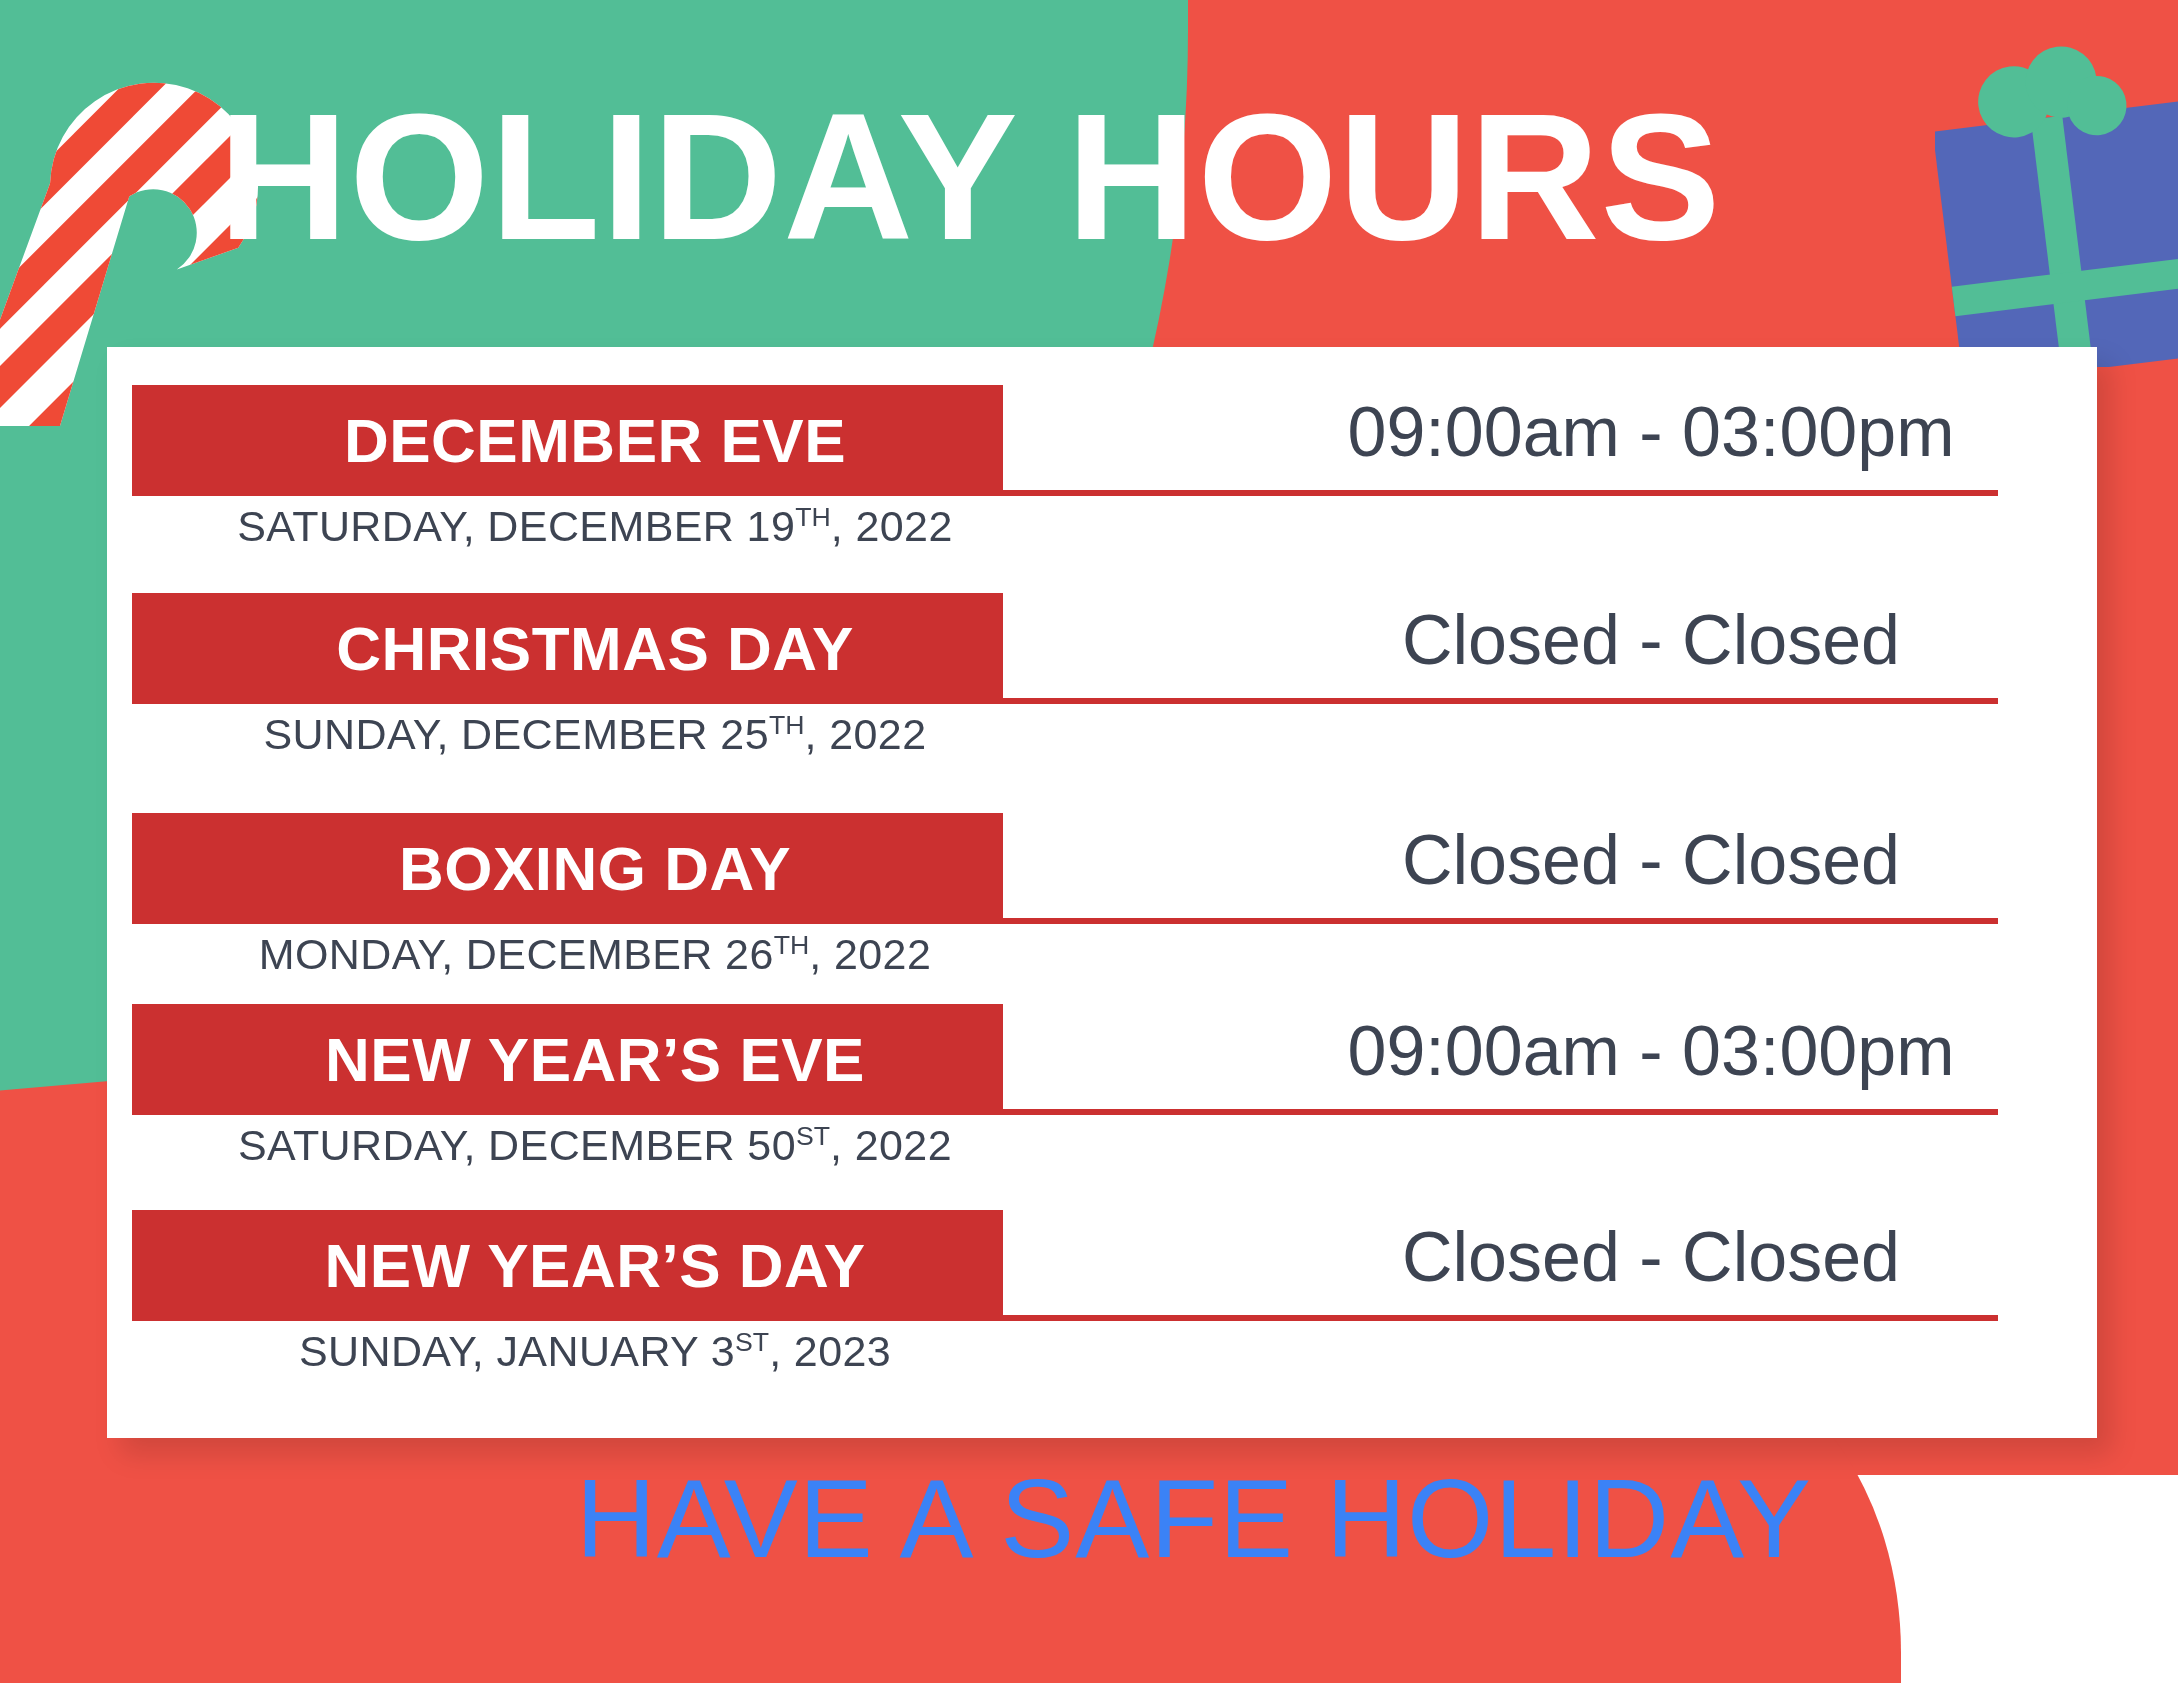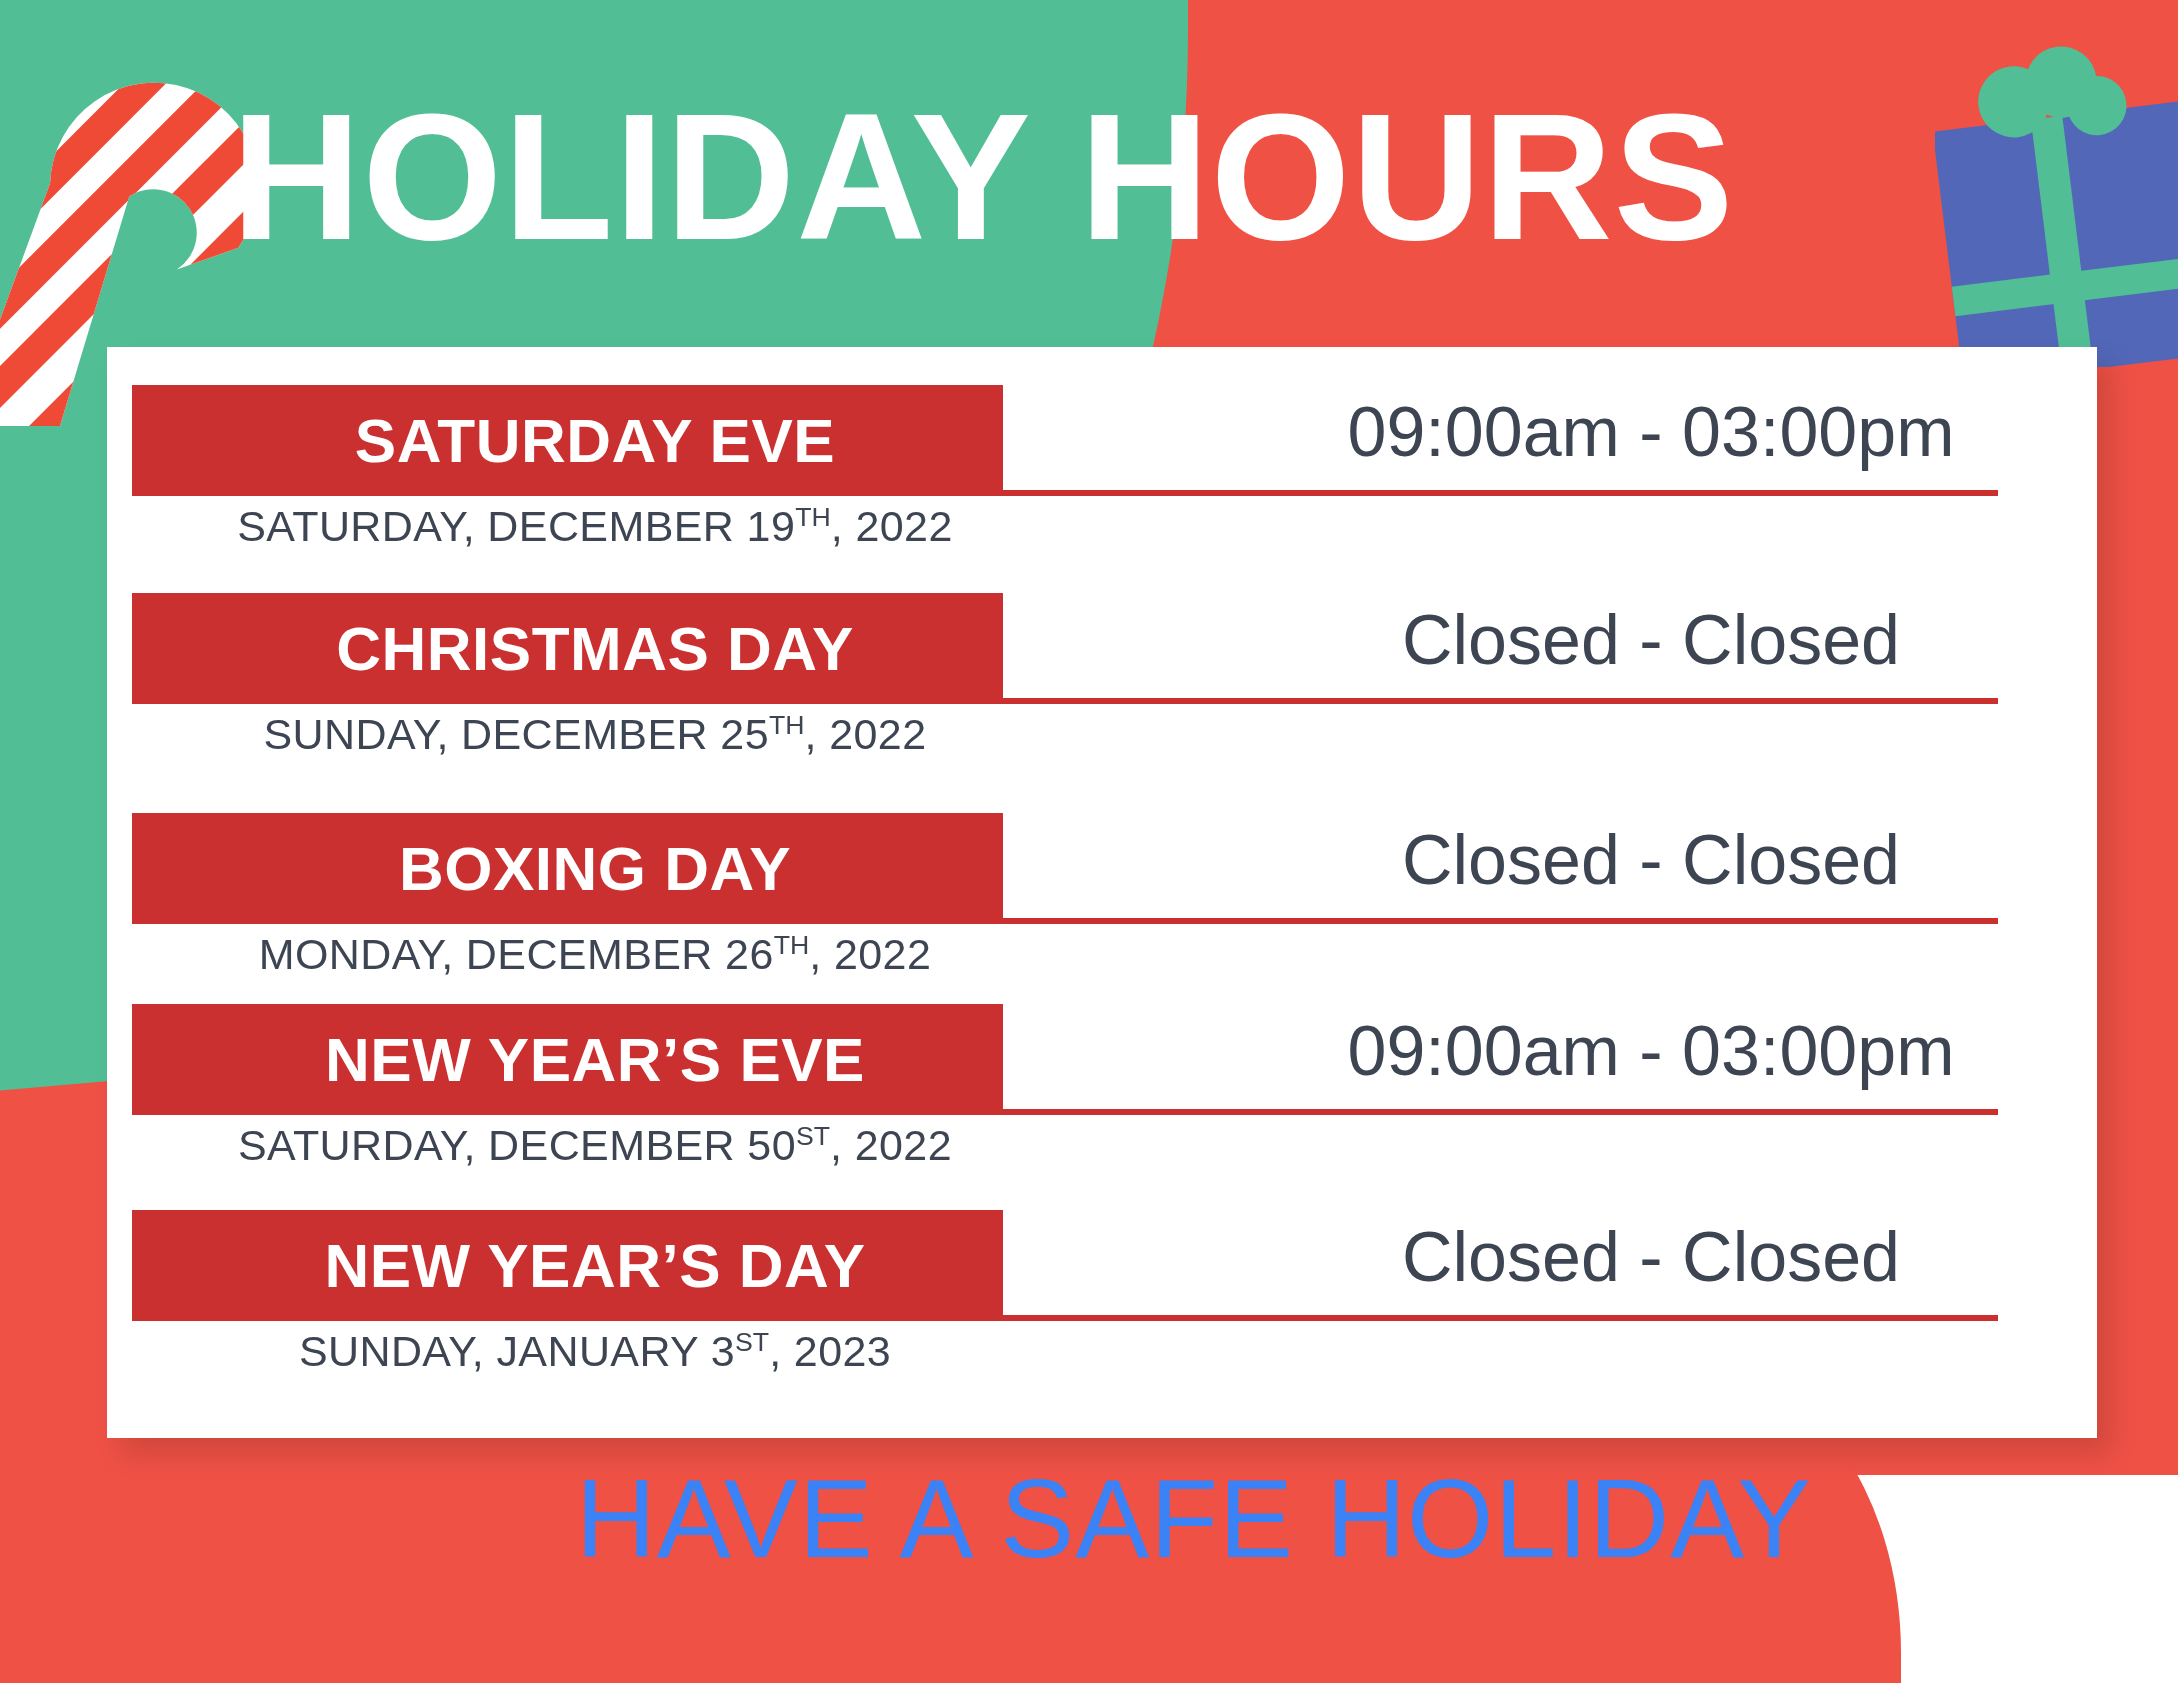--- a/index.html
+++ b/index.html
@@ -79,21 +79,21 @@
     position: absolute;
     left: 1935px;
     top: 25px;
     width: 257px;
     height: 342px;
   }
 
   
   .title {
     position: absolute;
-    left: 13px;
+    left: 0;
     top: 87px;
     width: 1940px;
     text-align: center;
     color: #ffffff;
     font-family: "Liberation Sans", sans-serif;
     font-weight: bold;
     font-size: 180px;
     letter-spacing: 1px;
     line-height: 1;
     white-space: nowrap;
@@ -266,21 +266,21 @@
     </svg>
   </div>
 
   <div class="title">HOLIDAY HOURS</div>
 
   <div class="card">
     <div class="rows">
 
       <div class="row r0">
         <div class="label-bar">
-          <div class="label-text">SATURDAY EVE</div>
+          <div class="label-text">DECEMBER EVE</div>
         </div>
         <div class="date-text"><span>SATURDAY, DECEMBER 19</span><sup>TH</sup><span>, 2022</span></div>
         <div class="hours-text">09:00am - 03:00pm</div>
         <div class="hours-rule"></div>
       </div>
 
       <div class="row r1">
         <div class="label-bar">
           <div class="label-text">CHRISTMAS DAY</div>
         </div>

